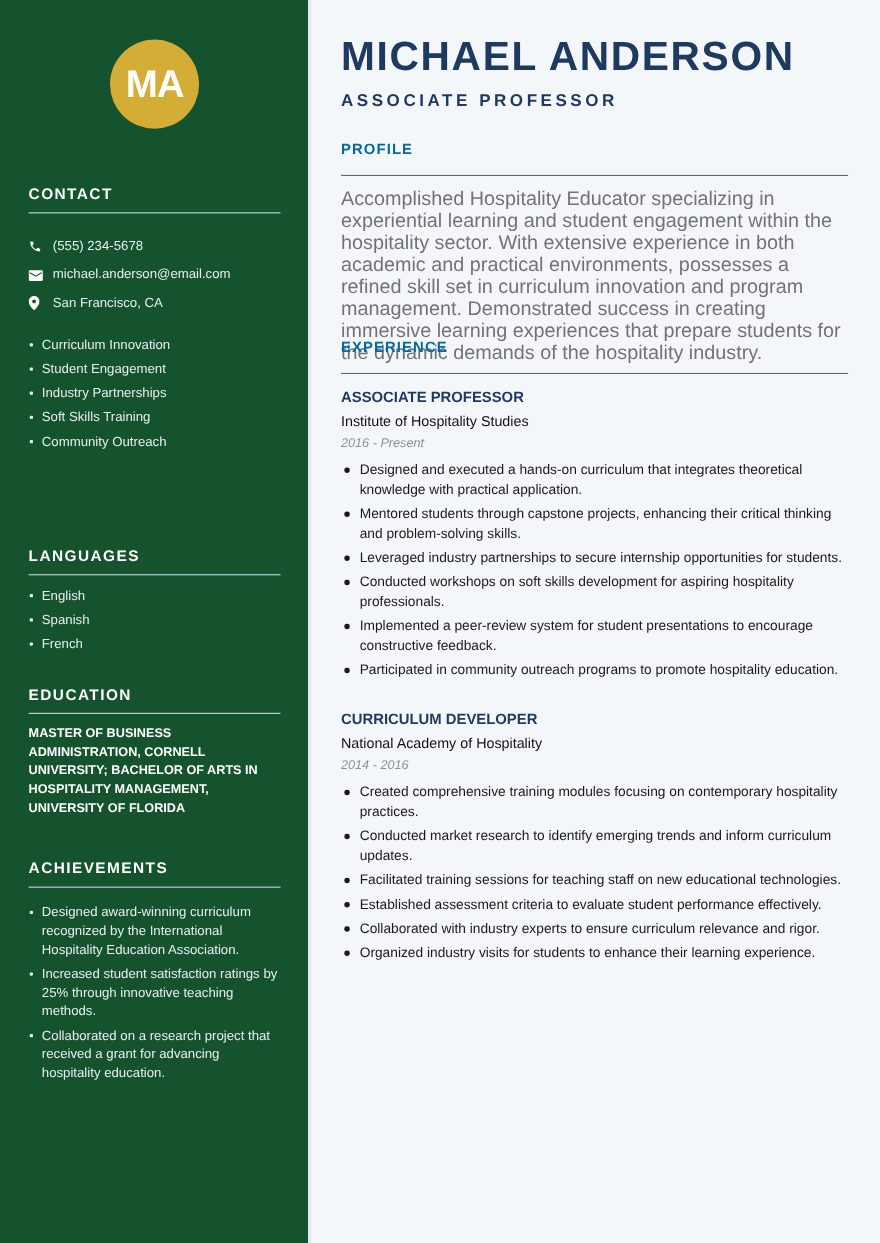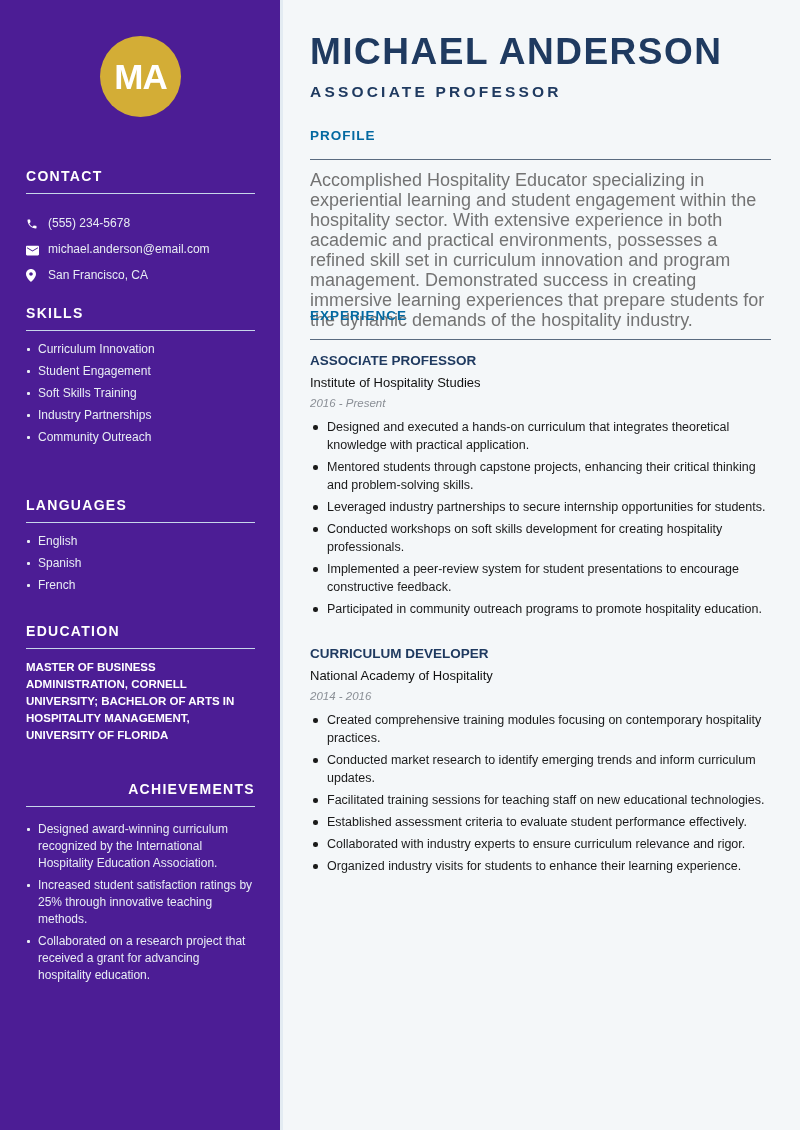--- a/index.html
+++ b/index.html
@@ -1,19 +1,19 @@
 <!DOCTYPE html>
 <html><head>
 <meta charset="utf-8">
 <style>
   * { box-sizing: border-box; margin: 0; padding: 0; }
   html, body { width: 800px; height: 1130px; overflow: hidden; }
   body { font-family: "Liberation Sans", "DejaVu Sans", sans-serif; background: #f4f7f9; position: relative; }
 
-  .sidebar { position: absolute; left: 0; top: 0; width: 280px; height: 1130px; background: #4c1d95; color: #ffffff; padding: 0 25px 16px 26px; }
+  .sidebar { position: absolute; left: 0; top: 0; width: 280px; height: 1130px; background: #14532d; color: #ffffff; padding: 0 25px 16px 26px; }
   .sidebar-edge { position: absolute; left: 280px; top: 0; width: 3px; height: 1130px; background: #e3ebf2; }
   .avatar { position: absolute; left: 100px; top: 36px; width: 81px; height: 81px; border-radius: 50%; background: #d3ad36; color: #fff; font-weight: bold; font-size: 35px; display: flex; align-items: center; justify-content: center; letter-spacing: -1px; }
 
   .side-section { position: absolute; left: 26px; width: 229px; }
   .side-title { font-size: 14px; font-weight: bold; letter-spacing: 1.3px; color: #fff; padding-bottom: 9px; border-bottom: 1.5px solid #c7d6ea; margin-bottom: 10px; }
   .contact-row { display: flex; align-items: flex-end; height: 26px; font-size: 12px; color: #e8edf4; }
   .contact-row .ic { width: 22px; display: flex; align-items: center; }
   .side-list { list-style: none; }
   .side-list li { position: relative; padding-left: 12px; font-size: 12px; color: #e8edf4; line-height: 17px; margin-bottom: 5px; }
   .side-list li::before { content: ""; position: absolute; left: 1px; top: 7px; width: 3px; height: 3px; background: #e8edf4; border-radius: 1px; }
@@ -62,46 +62,45 @@
       <span class="ic">
         <svg width="10" height="13" viewBox="0 0 20 26">
             <path fill="#fff" d="M10 0C4.5 0 0 4.5 0 10c0 7.5 10 16 10 16s10-8.5 10-16C20 4.5 15.5 0 10 0zm0 13.5c-1.9 0-3.5-1.6-3.5-3.5S8.1 6.5 10 6.5s3.5 1.6 3.5 3.5-1.6 3.5-3.5 3.5z"></path>
           </svg>
       </span>
       <span>San Francisco, CA</span>
     </div>
   </section>
 
   <section class="side-section" style="top:305px;">
-    <h3 class="side-title">SKILLS</h3>
     <ul class="side-list">
       <li>Curriculum Innovation</li>
       <li>Student Engagement</li>
+      <li>Industry Partnerships</li>
       <li>Soft Skills Training</li>
-      <li>Industry Partnerships</li>
       <li>Community Outreach</li>
     </ul>
   </section>
 
   <section class="side-section" style="top:497px;">
     <h3 class="side-title">LANGUAGES</h3>
     <ul class="side-list">
       <li>English</li>
       <li>Spanish</li>
       <li>French</li>
     </ul>
   </section>
 
   <section class="side-section" style="top:623px;">
     <h3 class="side-title">EDUCATION</h3>
     <p class="edu-text">MASTER OF BUSINESS ADMINISTRATION, CORNELL UNIVERSITY; BACHELOR OF ARTS IN HOSPITALITY MANAGEMENT, UNIVERSITY OF FLORIDA</p>
   </section>
 
   <section class="side-section" style="top:781px;">
-    <h3 class="side-title" style="margin-bottom:14px;text-align:right;">ACHIEVEMENTS</h3>
+    <h3 class="side-title" style="margin-bottom:14px;">ACHIEVEMENTS</h3>
     <ul class="side-list">
       <li>Designed award-winning curriculum recognized by the International Hospitality Education Association.</li>
       <li>Increased student satisfaction ratings by 25% through innovative teaching methods.</li>
       <li>Collaborated on a research project that received a grant for advancing hospitality education.</li>
     </ul>
   </section>
 </aside>
 <div class="sidebar-edge"></div>
 
 <main class="main">
@@ -117,21 +116,21 @@
     <h3 class="sec-title" style="margin-bottom:13px;">EXPERIENCE</h3>
 
     <div>
       <div class="job-title">ASSOCIATE PROFESSOR</div>
       <div class="company">Institute of Hospitality Studies</div>
       <div class="dates">2016 - Present</div>
       <ul class="bullets">
         <li>Designed and executed a hands-on curriculum that integrates theoretical knowledge with practical application.</li>
         <li>Mentored students through capstone projects, enhancing their critical thinking and problem-solving skills.</li>
         <li>Leveraged industry partnerships to secure internship opportunities for students.</li>
-        <li>Conducted workshops on soft skills development for creating hospitality professionals.</li>
+        <li>Conducted workshops on soft skills development for aspiring hospitality professionals.</li>
         <li>Implemented a peer-review system for student presentations to encourage constructive feedback.</li>
         <li>Participated in community outreach programs to promote hospitality education.</li>
       </ul>
     </div>
 
     <div style="margin-top:28px;">
       <div class="job-title">CURRICULUM DEVELOPER</div>
       <div class="company">National Academy of Hospitality</div>
       <div class="dates">2014 - 2016</div>
       <ul class="bullets">

